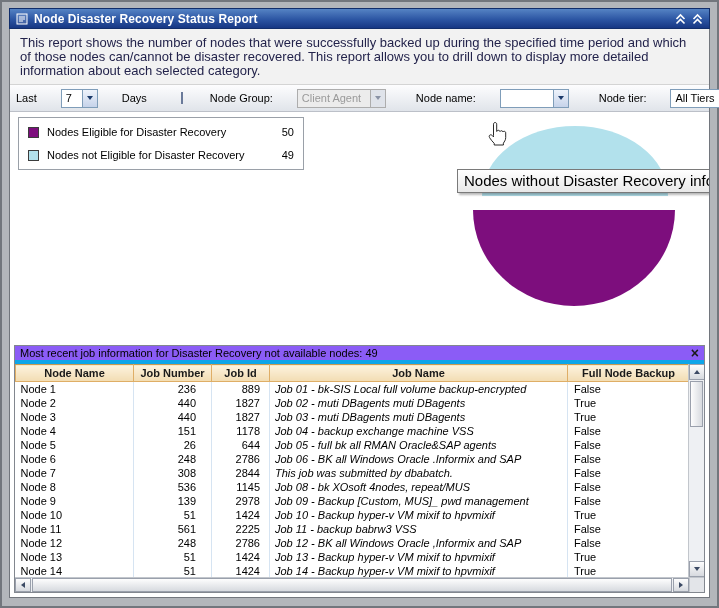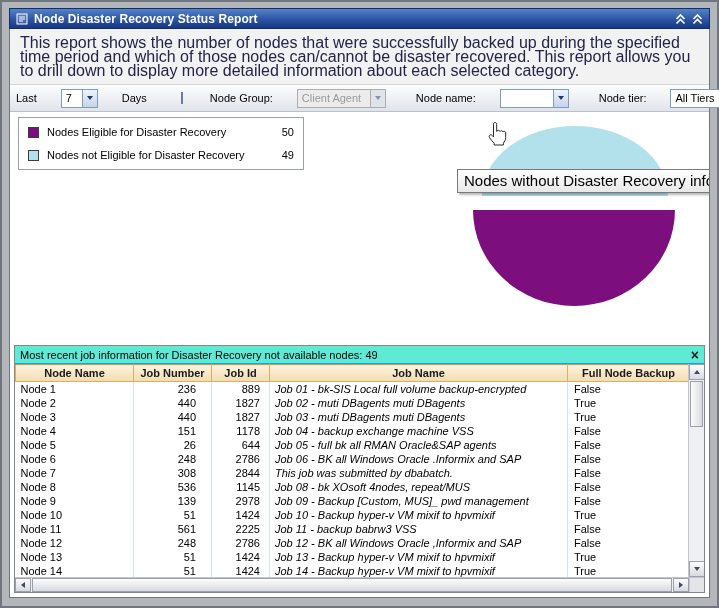--- a/index.html
+++ b/index.html
@@ -31,21 +31,21 @@
   
   .content {
     height:569px;
     border:1px solid #72767d; border-top:none;
     background:#fff;
     display:flex; flex-direction:column;
   }
   .description {
     background:#f2f2f2;
     color:#23234b;
-    font-size:16px;
+    font-size:13px;
     line-height:14px;
     padding:7px 10px 6px;
     border-bottom:1px solid #d4d4d4;
   }
   
   .toolbar {
     height:27px; flex:0 0 27px;
     background:linear-gradient(180deg,#fdfdfe,#e0e4ea);
     border-bottom:1px solid #bcc0c8;
     display:flex; align-items:center;
@@ -137,22 +137,22 @@
     border:1px solid #82878f;
     background:#fff;
     display:flex; flex-direction:column;
     overflow:hidden;
   }
   .panel-header {
     height:18px; flex:0 0 18px;
     display:flex; align-items:center;
     padding:0 5px;
     font-size:11px; color:#000;
-    background:#5eead4;
-    border-bottom:1px solid #0ea5e9;
+    background:#8b5cf6;
+    border-bottom:4px solid #0ea5e9;
   }
   .panel-close {
     margin-left:auto;
     font-size:14px; font-weight:bold; line-height:12px;
     color:#1a1a1a; cursor:pointer;
   }
   .table-zone { flex:1; display:flex; overflow:hidden; }
   .table-region { flex:1; overflow:hidden; }
   table.detail-table {
     width:674px; table-layout:fixed;

